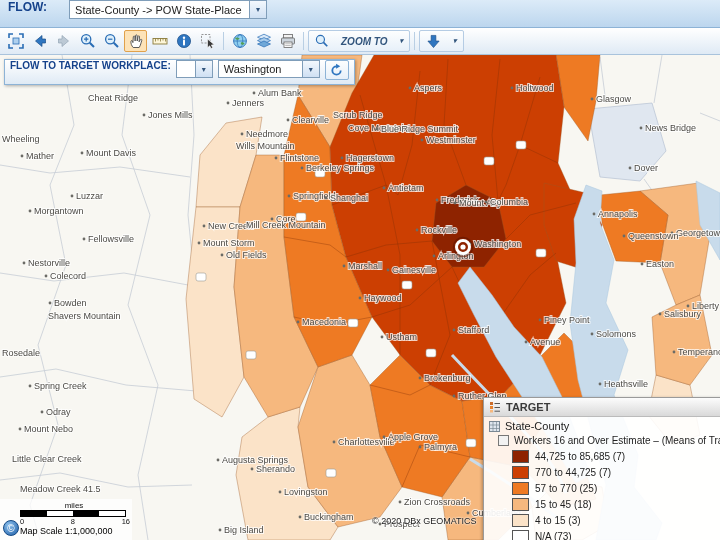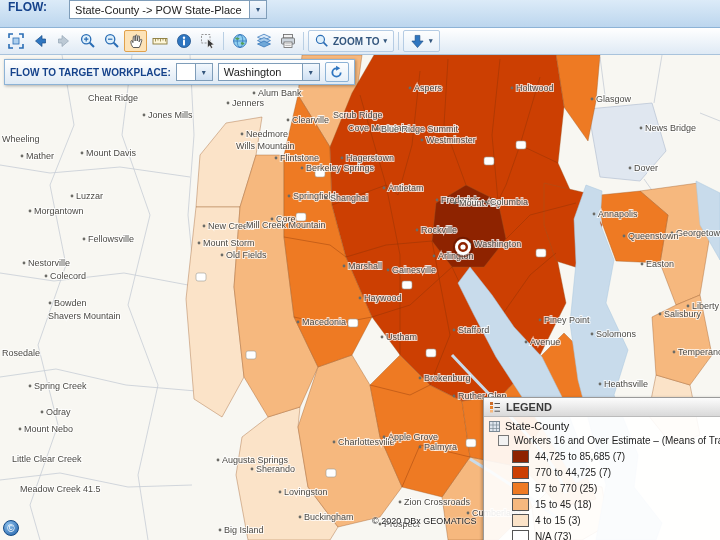--- a/index.html
+++ b/index.html
@@ -19,44 +19,44 @@
          font-size:8px;color:#33567d;}
 
   
   .bar2{position:absolute;top:28px;left:0;width:720px;height:27px;box-sizing:border-box;
         background:linear-gradient(#ffffff,#dfeaf5);border-bottom:1px solid #a9c3dc;
         display:flex;align-items:center;padding-left:4px;gap:1px;}
   .tbtn{width:23px;height:22px;display:flex;align-items:center;justify-content:center;
         border:1px solid transparent;border-radius:2px;background:transparent;padding:0;cursor:pointer;}
   .tbtn.active{background:#fde3b8;border-color:#e0a14c;}
   .tsep{width:1px;height:18px;background:#b9cfe4;margin:0 3px;}
-  .zoomto{display:flex;align-items:center;gap:4px;height:22px;padding:0 6px;border:1px solid #b5cce4;
+  .zoomto{display:flex;align-items:center;gap:12px;height:22px;padding:0 6px;border:1px solid #b5cce4;
         border-radius:2px;background:linear-gradient(#fdfefe,#e7f0f9);font-size:10px;font-weight:bold;
-        color:#33567d;cursor:pointer;}
+        color:#33567d;cursor:pointer;font-style:italic;}
   .caret-glyph{font-size:7px;color:#33567d;}
 
   
   .map{position:absolute;top:55px;left:0;width:720px;height:485px;background:#f8f7f2;overflow:hidden;}
   svg{display:block;}
   .map-label{font-size:9px;fill:#4c4a45;paint-order:stroke;stroke:#ffffff;stroke-width:2px;
         stroke-opacity:.75;font-family:"Liberation Sans",sans-serif;}
   .town-dot{fill:#6b6b66;}
   .choro path{stroke:#9c5a28;stroke-width:.7;stroke-opacity:.55;}
   .c1{fill:var(--c1,#8e2300);} .c2{fill:var(--c2,#cc3f02);} .c3{fill:var(--c3,#ee7a23);}
   .c4{fill:var(--c4,#f6b87e);} .c5{fill:var(--c5,#fbe3c8);}
   .clines path{stroke:rgba(125,45,5,.5);fill:none;stroke-width:.7;}
   .na path{stroke:#c6cdd6;fill:none;stroke-width:.8;}
   .water{fill:#c8dbeb;stroke:#a9c6de;stroke-width:.5;}
   .water-line{fill:none;stroke:#c8dbeb;stroke-width:3;}
   .shield{fill:#ffffff;stroke:#9a9a94;stroke-width:.6;}
 
   
   .targetbar{position:absolute;top:4px;left:4px;height:26px;box-sizing:border-box;
         background:linear-gradient(#ffffff,#dfeaf5);border:1px solid #8db3d6;
-        display:flex;align-items:center;padding:0 5px;gap:5px;box-shadow:1px 1px 3px rgba(0,0,0,.3);}
+        display:flex;align-items:flex-start;padding:0 5px;gap:5px;box-shadow:1px 1px 3px rgba(0,0,0,.3);}
   .targetbar .lbl{font-size:10px;font-weight:bold;color:#15428b;white-space:nowrap;}
   .gobtn{width:24px;height:20px;border:1px solid #8db3d6;border-radius:2px;
         background:linear-gradient(#fdfefe,#e7f0f9);display:flex;align-items:center;justify-content:center;
         padding:0;cursor:pointer;}
 
   
   .legend{position:absolute;left:483px;top:342px;width:260px;height:210px;
         background:rgba(255,255,255,.9);border:1px solid #9a9a9a;box-shadow:-1px 1px 3px rgba(0,0,0,.3);}
   .lg-head{height:18px;background:linear-gradient(#fcfcfc,#d9d9d9);border-bottom:1px solid #bbb;
         display:flex;align-items:center;gap:5px;padding:0 5px;font-size:11px;font-weight:bold;color:#3a3a3a;}
@@ -478,21 +478,21 @@
   <div class="legend">
     <div class="lg-head">
       <span>
           <svg width="12" height="12" viewBox="0 0 12 12">
             <rect x="1" y="1" width="3" height="3" fill="#c96b2a"></rect>
             <rect x="1" y="5" width="3" height="3" fill="#e8832f"></rect>
             <rect x="1" y="9" width="3" height="2.5" fill="#f6b87e"></rect>
             <path d="M5.5,2.5h5.5 M5.5,6.5h5.5 M5.5,10.2h5.5" stroke="#555" stroke-width="1"></path>
           </svg>
         </span>
-      <span>LEGEND</span>
+      <span>TARGET</span>
     </div>
     <div class="lg-group">
       <span>
           <svg width="11" height="11" viewBox="0 0 11 11">
             <rect x="0.5" y="0.5" width="10" height="10" fill="#dfe6ee" stroke="#7a8894" stroke-width="1"></rect>
             <path d="M0.5,4h10 M4,0.5v10 M7.5,0.5v10 M0.5,7.5h10" stroke="#7a8894" stroke-width="0.7"></path>
           </svg>
         </span>
       <span>State-County</span>
     </div>
@@ -521,16 +521,31 @@
           <span class="sw" style="background: rgb(251, 227, 200);"></span>
           <span>4 to 15 (3)</span>
         </div>
         <div class="lg-row">
           <span class="sw" style="background: rgb(255, 255, 255);"></span>
           <span>N/A (73)</span>
         </div>
       </div>
   </div>
 
+  <div class="scalebox">
+    <div class="units">miles</div>
+    <div class="sbar">
+        <span></span>
+        <span></span>
+        <span></span>
+        <span></span>
+      </div>
+    <div class="sticks" id="scale-ticks">
+        <span>0</span>
+        <span>8</span>
+        <span>16</span>
+      </div>
+    <div class="stext">Map Scale 1:1,000,000</div>
+  </div>
 
   <button class="attrib">©</button>
   <div class="copyright">© 2020 DBx GEOMATICS</div>
 </div>
 
 </body></html>

